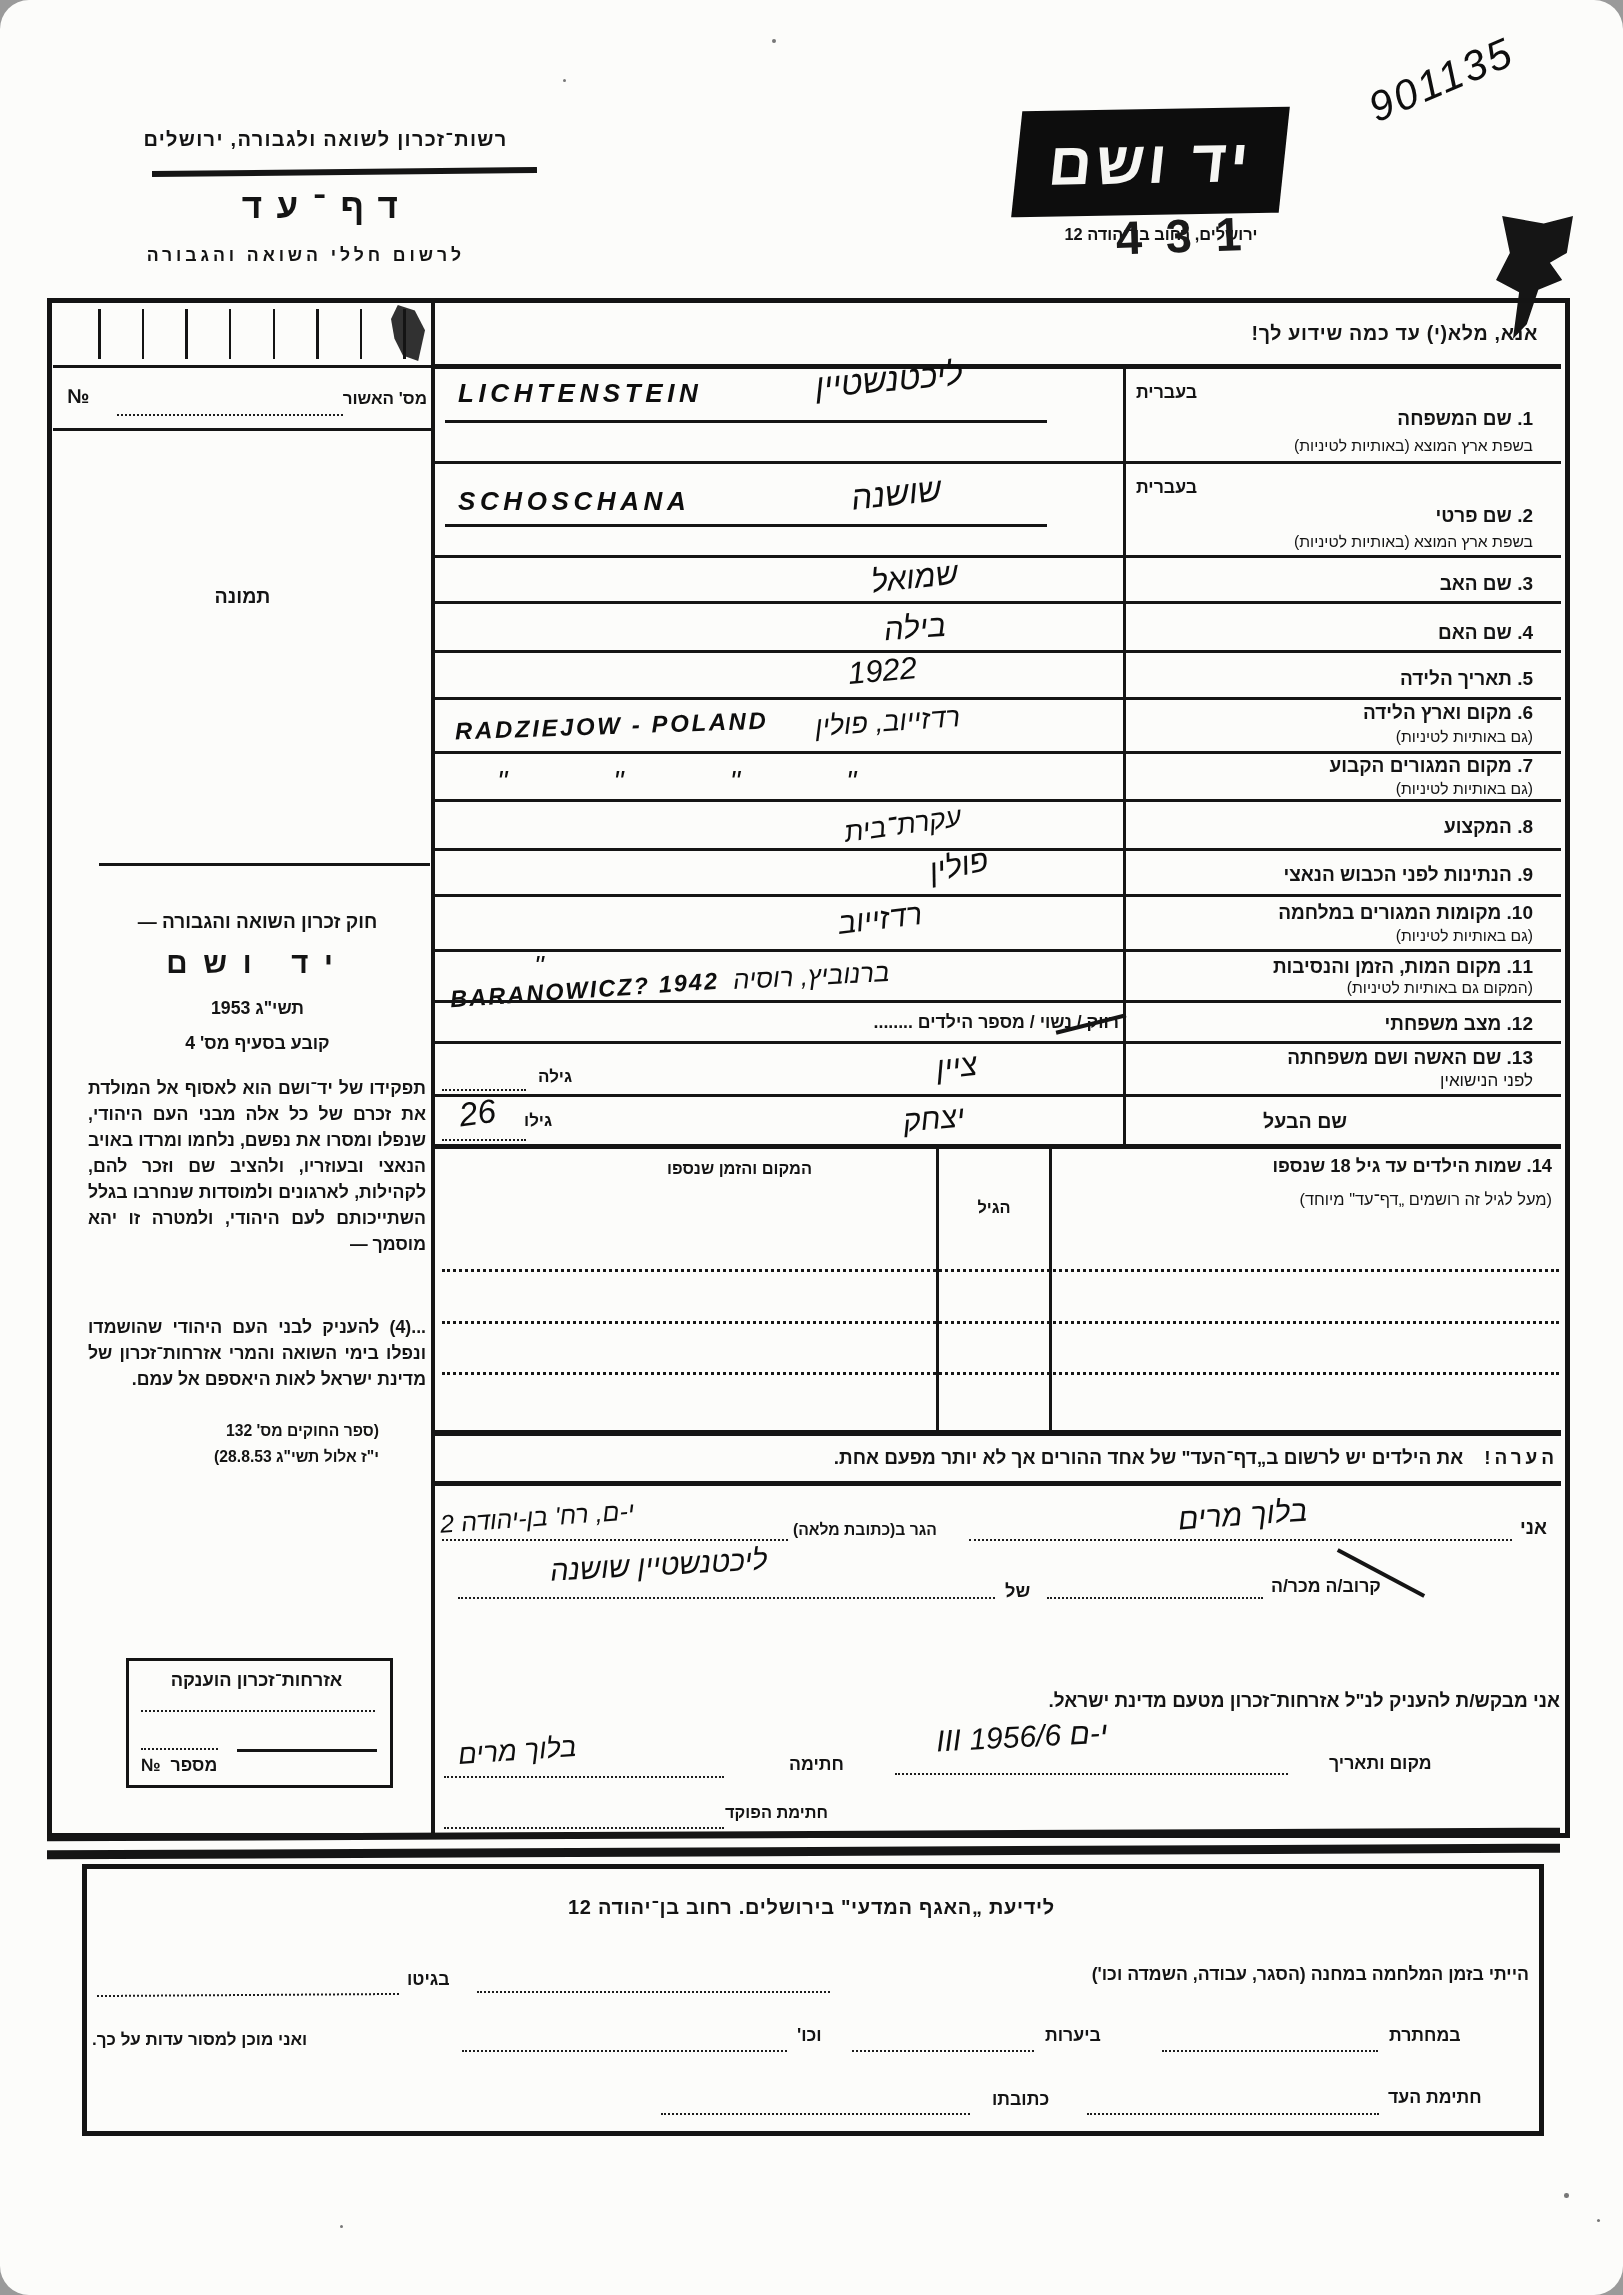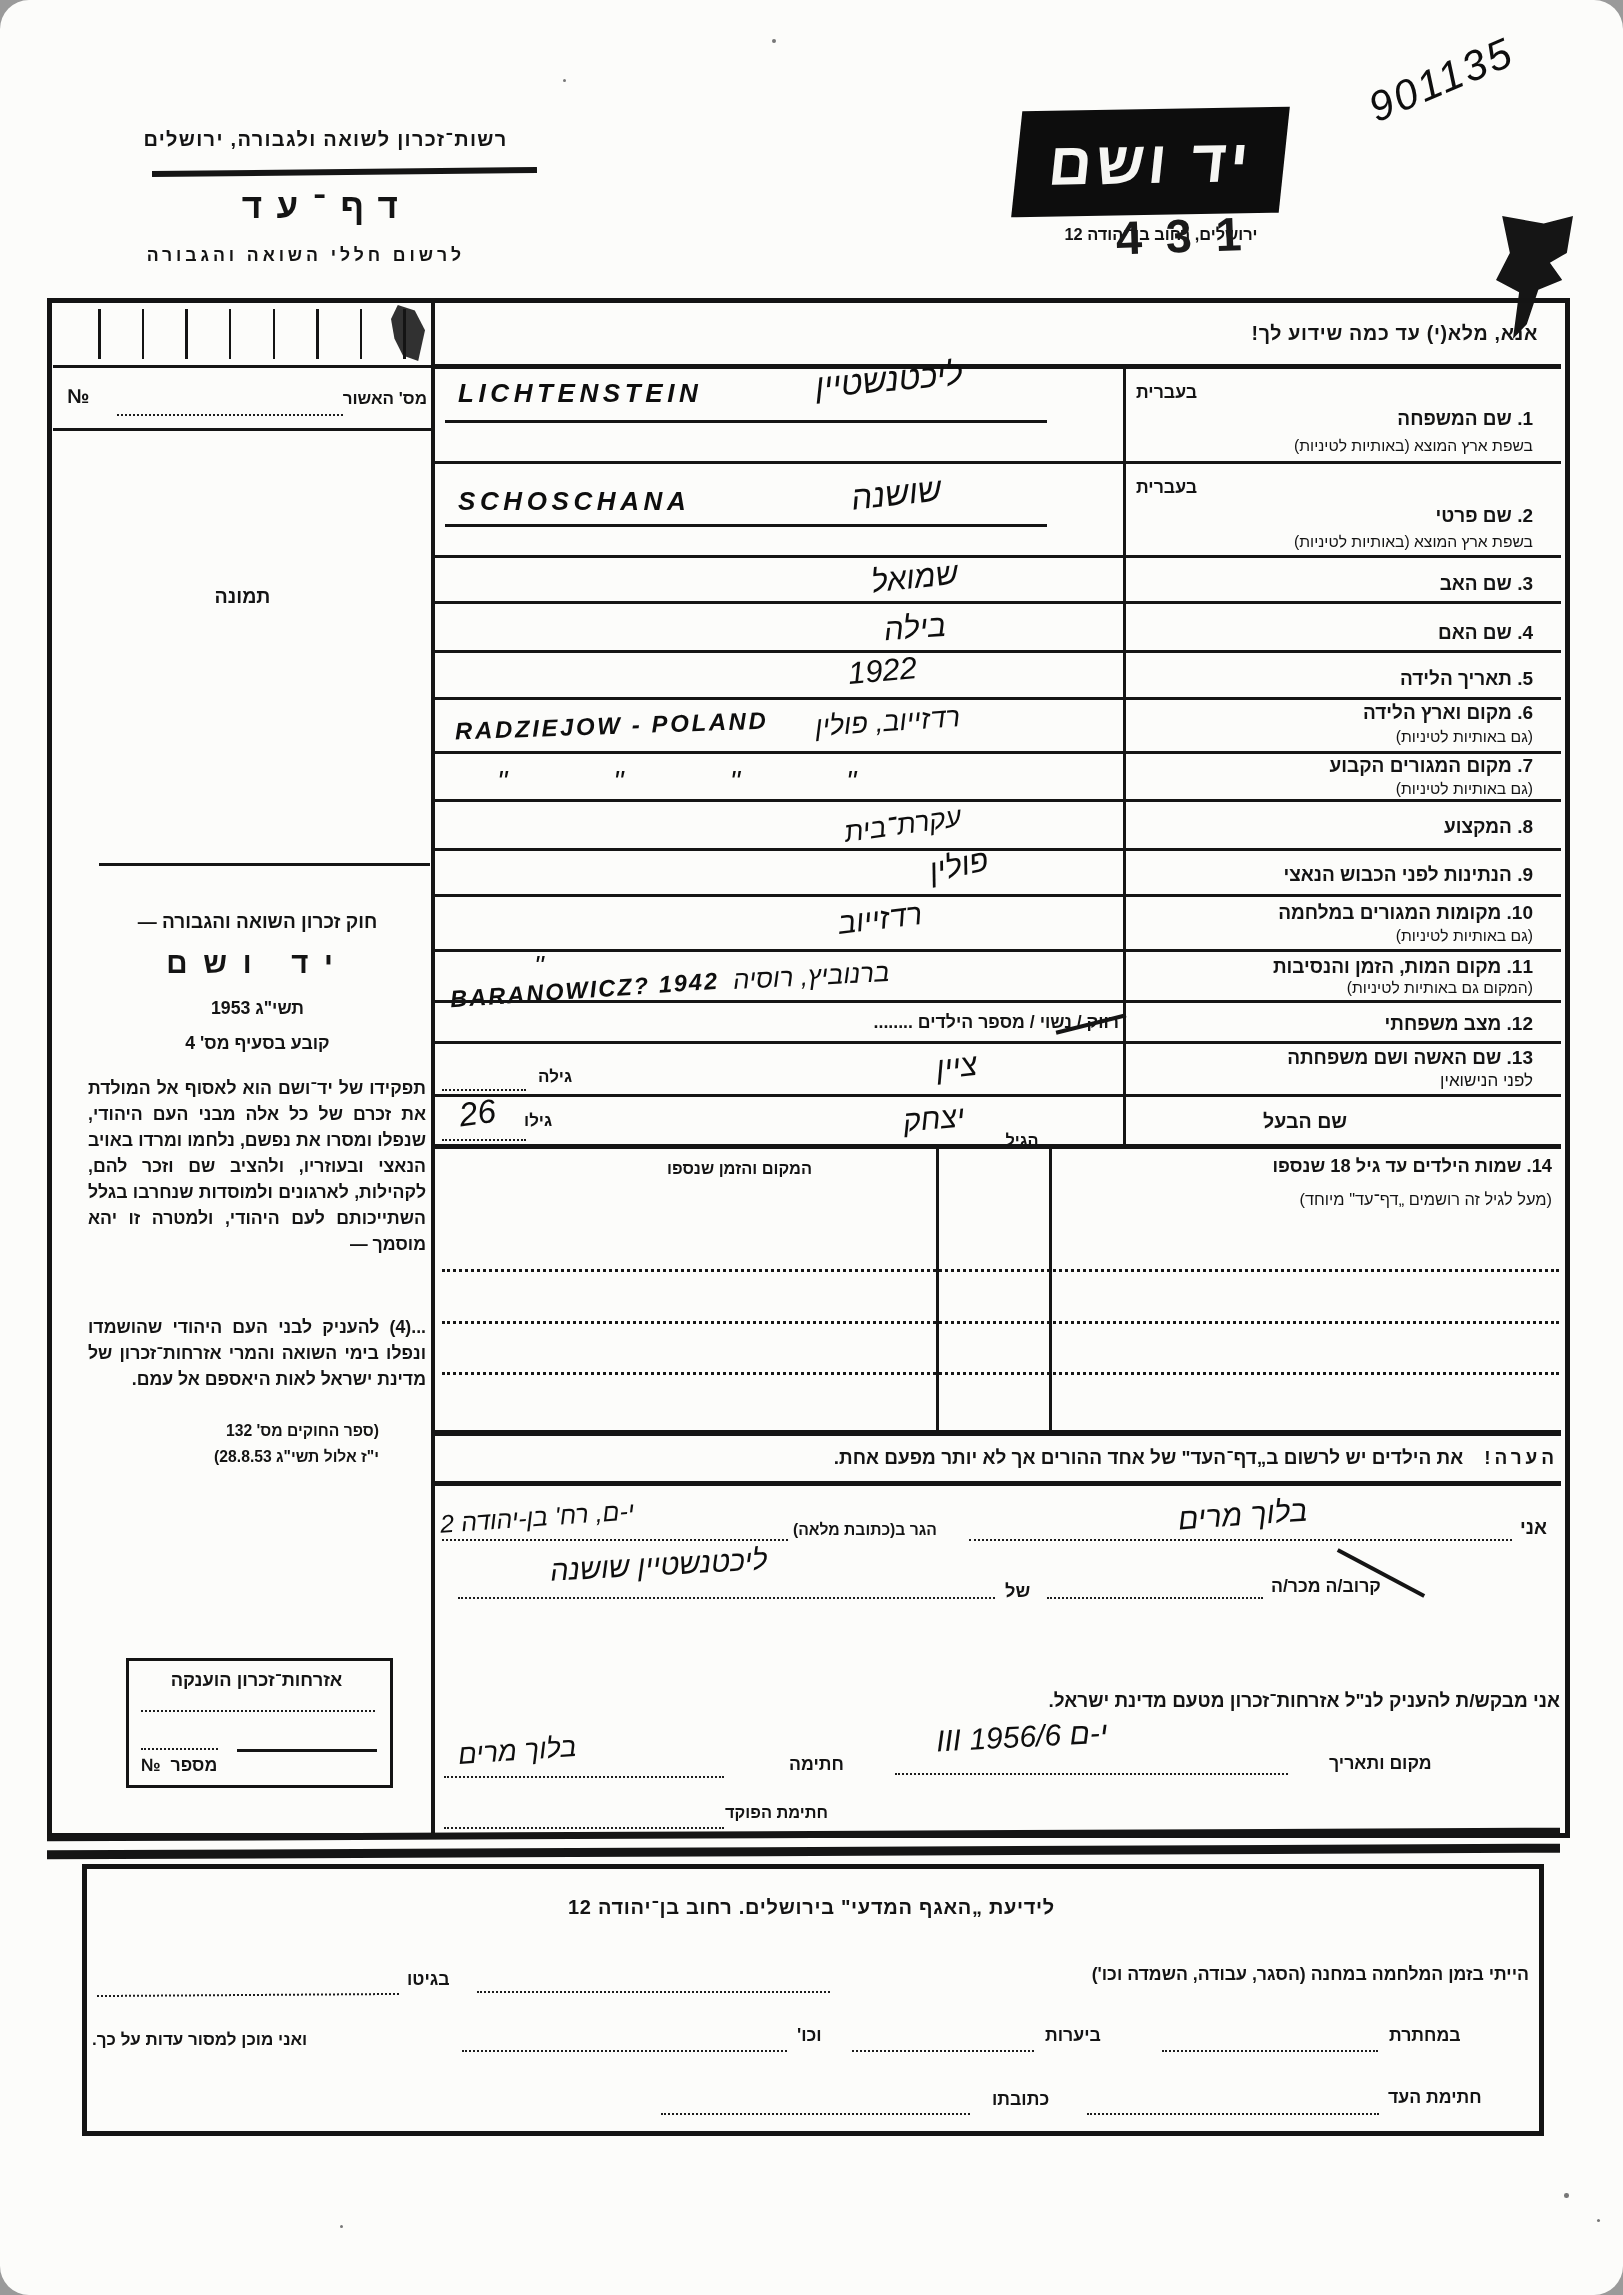--- a/index.html
+++ b/index.html
@@ -162,21 +162,21 @@
 
   <div class="t hw rtl" style="left:903px;top:1102px;font-size:30px;transform:rotate(-5deg);">יצחק</div>
   <div class="t rtl b" style="left:524px;top:1111px;font-size:17px;">גילו</div>
   <div class="t hw" style="left:459px;top:1094px;font-size:33px;transform:rotate(-8deg);">26</div>
   <div class="dot" style="left:442px;top:1139px;width:84px;"></div>
   <div class="t rtl b" style="left:1263px;top:1110px;font-size:19.6px;">שם הבעל</div>
   <div class="hline" style="left:435px;top:1144px;width:1126px;height:5.2px;"></div>
 
   <div class="vline" style="left:936px;top:1149px;width:2.6px;height:282px;"></div>
   <div class="vline" style="left:1049px;top:1149px;width:2.6px;height:282px;"></div>
-  <div class="t rtl b c" style="left:939px;top:1131px;width:110px;font-size:16.4px;padding-left:28px;">הגיל</div>
+  <div class="t rtl b c" style="left:939px;top:1198px;width:110px;font-size:16.4px;">הגיל</div>
   <div class="t rtl b c" style="left:563px;top:1159px;width:353px;font-size:16.4px;">המקום והזמן שנספו</div>
   <div class="t rtl b r" style="left:1060px;top:1155px;width:492px;font-size:18.3px;">14. שמות הילדים עד גיל 18 שנספו</div>
   <div class="t rtl r" style="left:1060px;top:1190px;width:492px;font-size:16.4px;">(מעל לגיל זה רושמים „דף־עד" מיוחד)</div>
   <div class="dotbig" style="left:442px;top:1269px;width:1117px;"></div>
   <div class="dotbig" style="left:442px;top:1321px;width:1117px;"></div>
   <div class="dotbig" style="left:442px;top:1372px;width:1117px;"></div>
   <div class="hline" style="left:435px;top:1430px;width:1126px;height:5.9px;"></div>
 
   <div class="t rtl r" style="left:445px;top:1447px;width:1113px;font-size:19px;">
     <span class="b" style="letter-spacing:3.9px;">הערה!</span>

